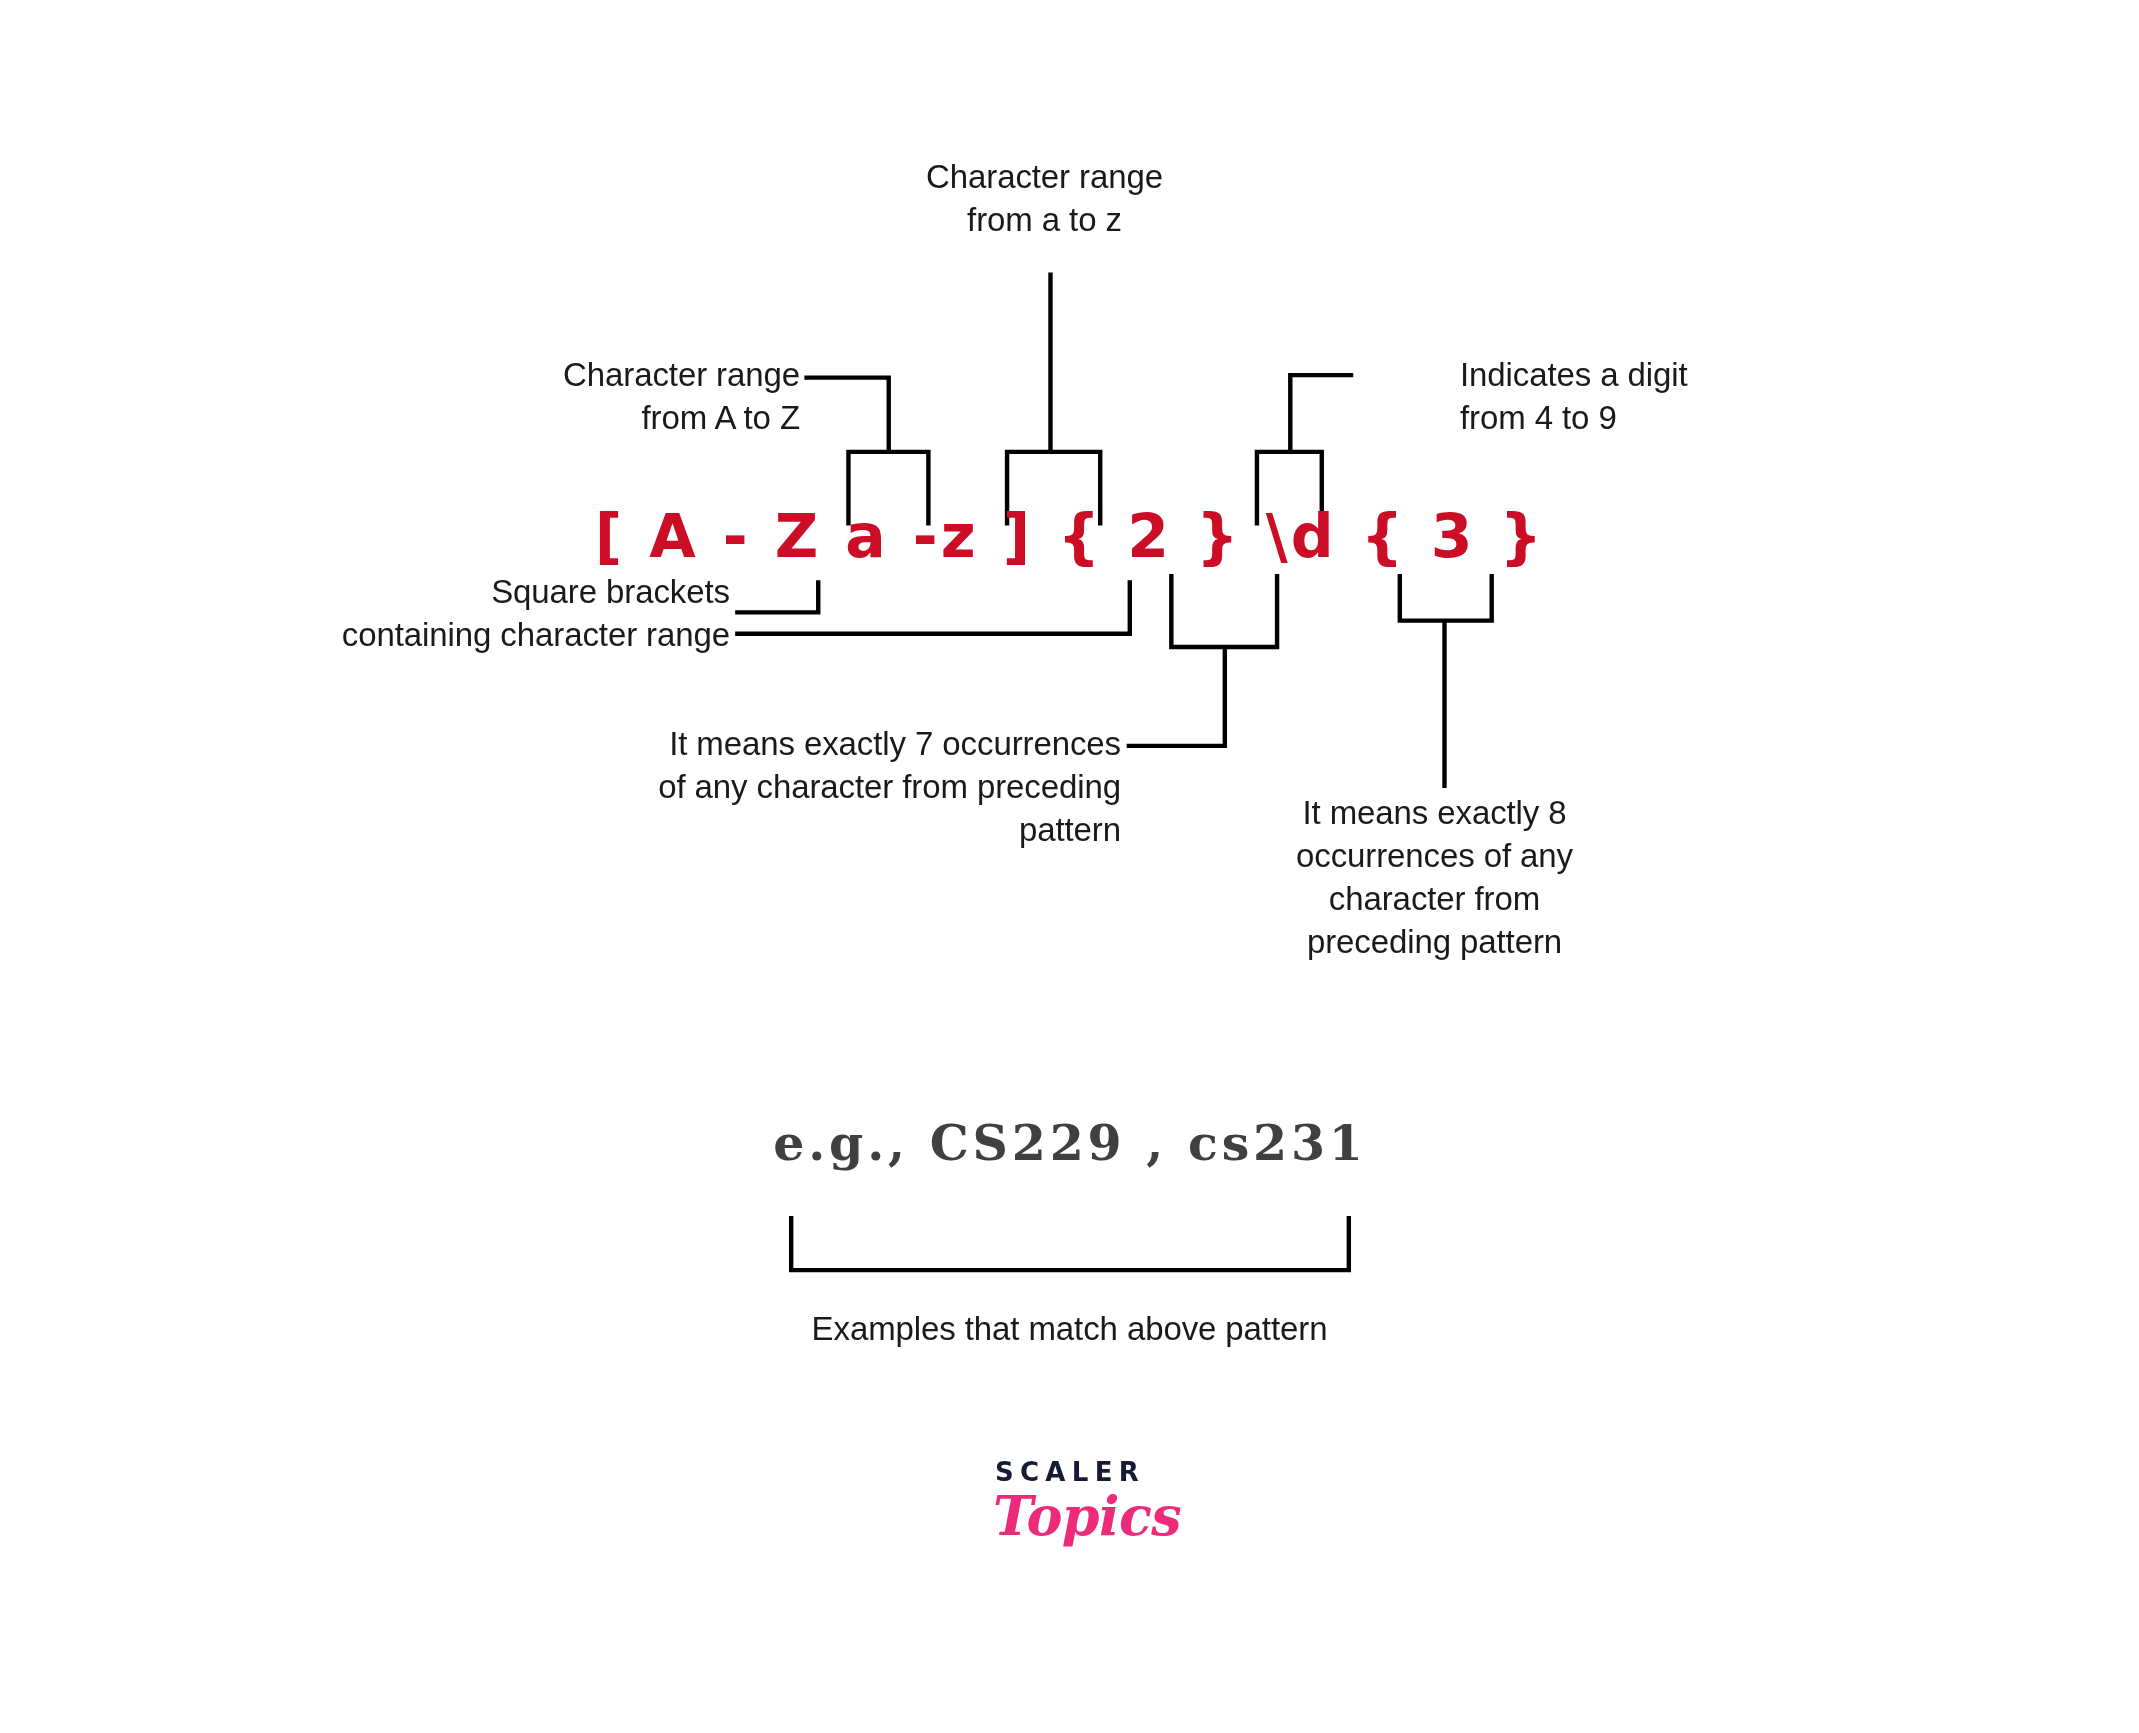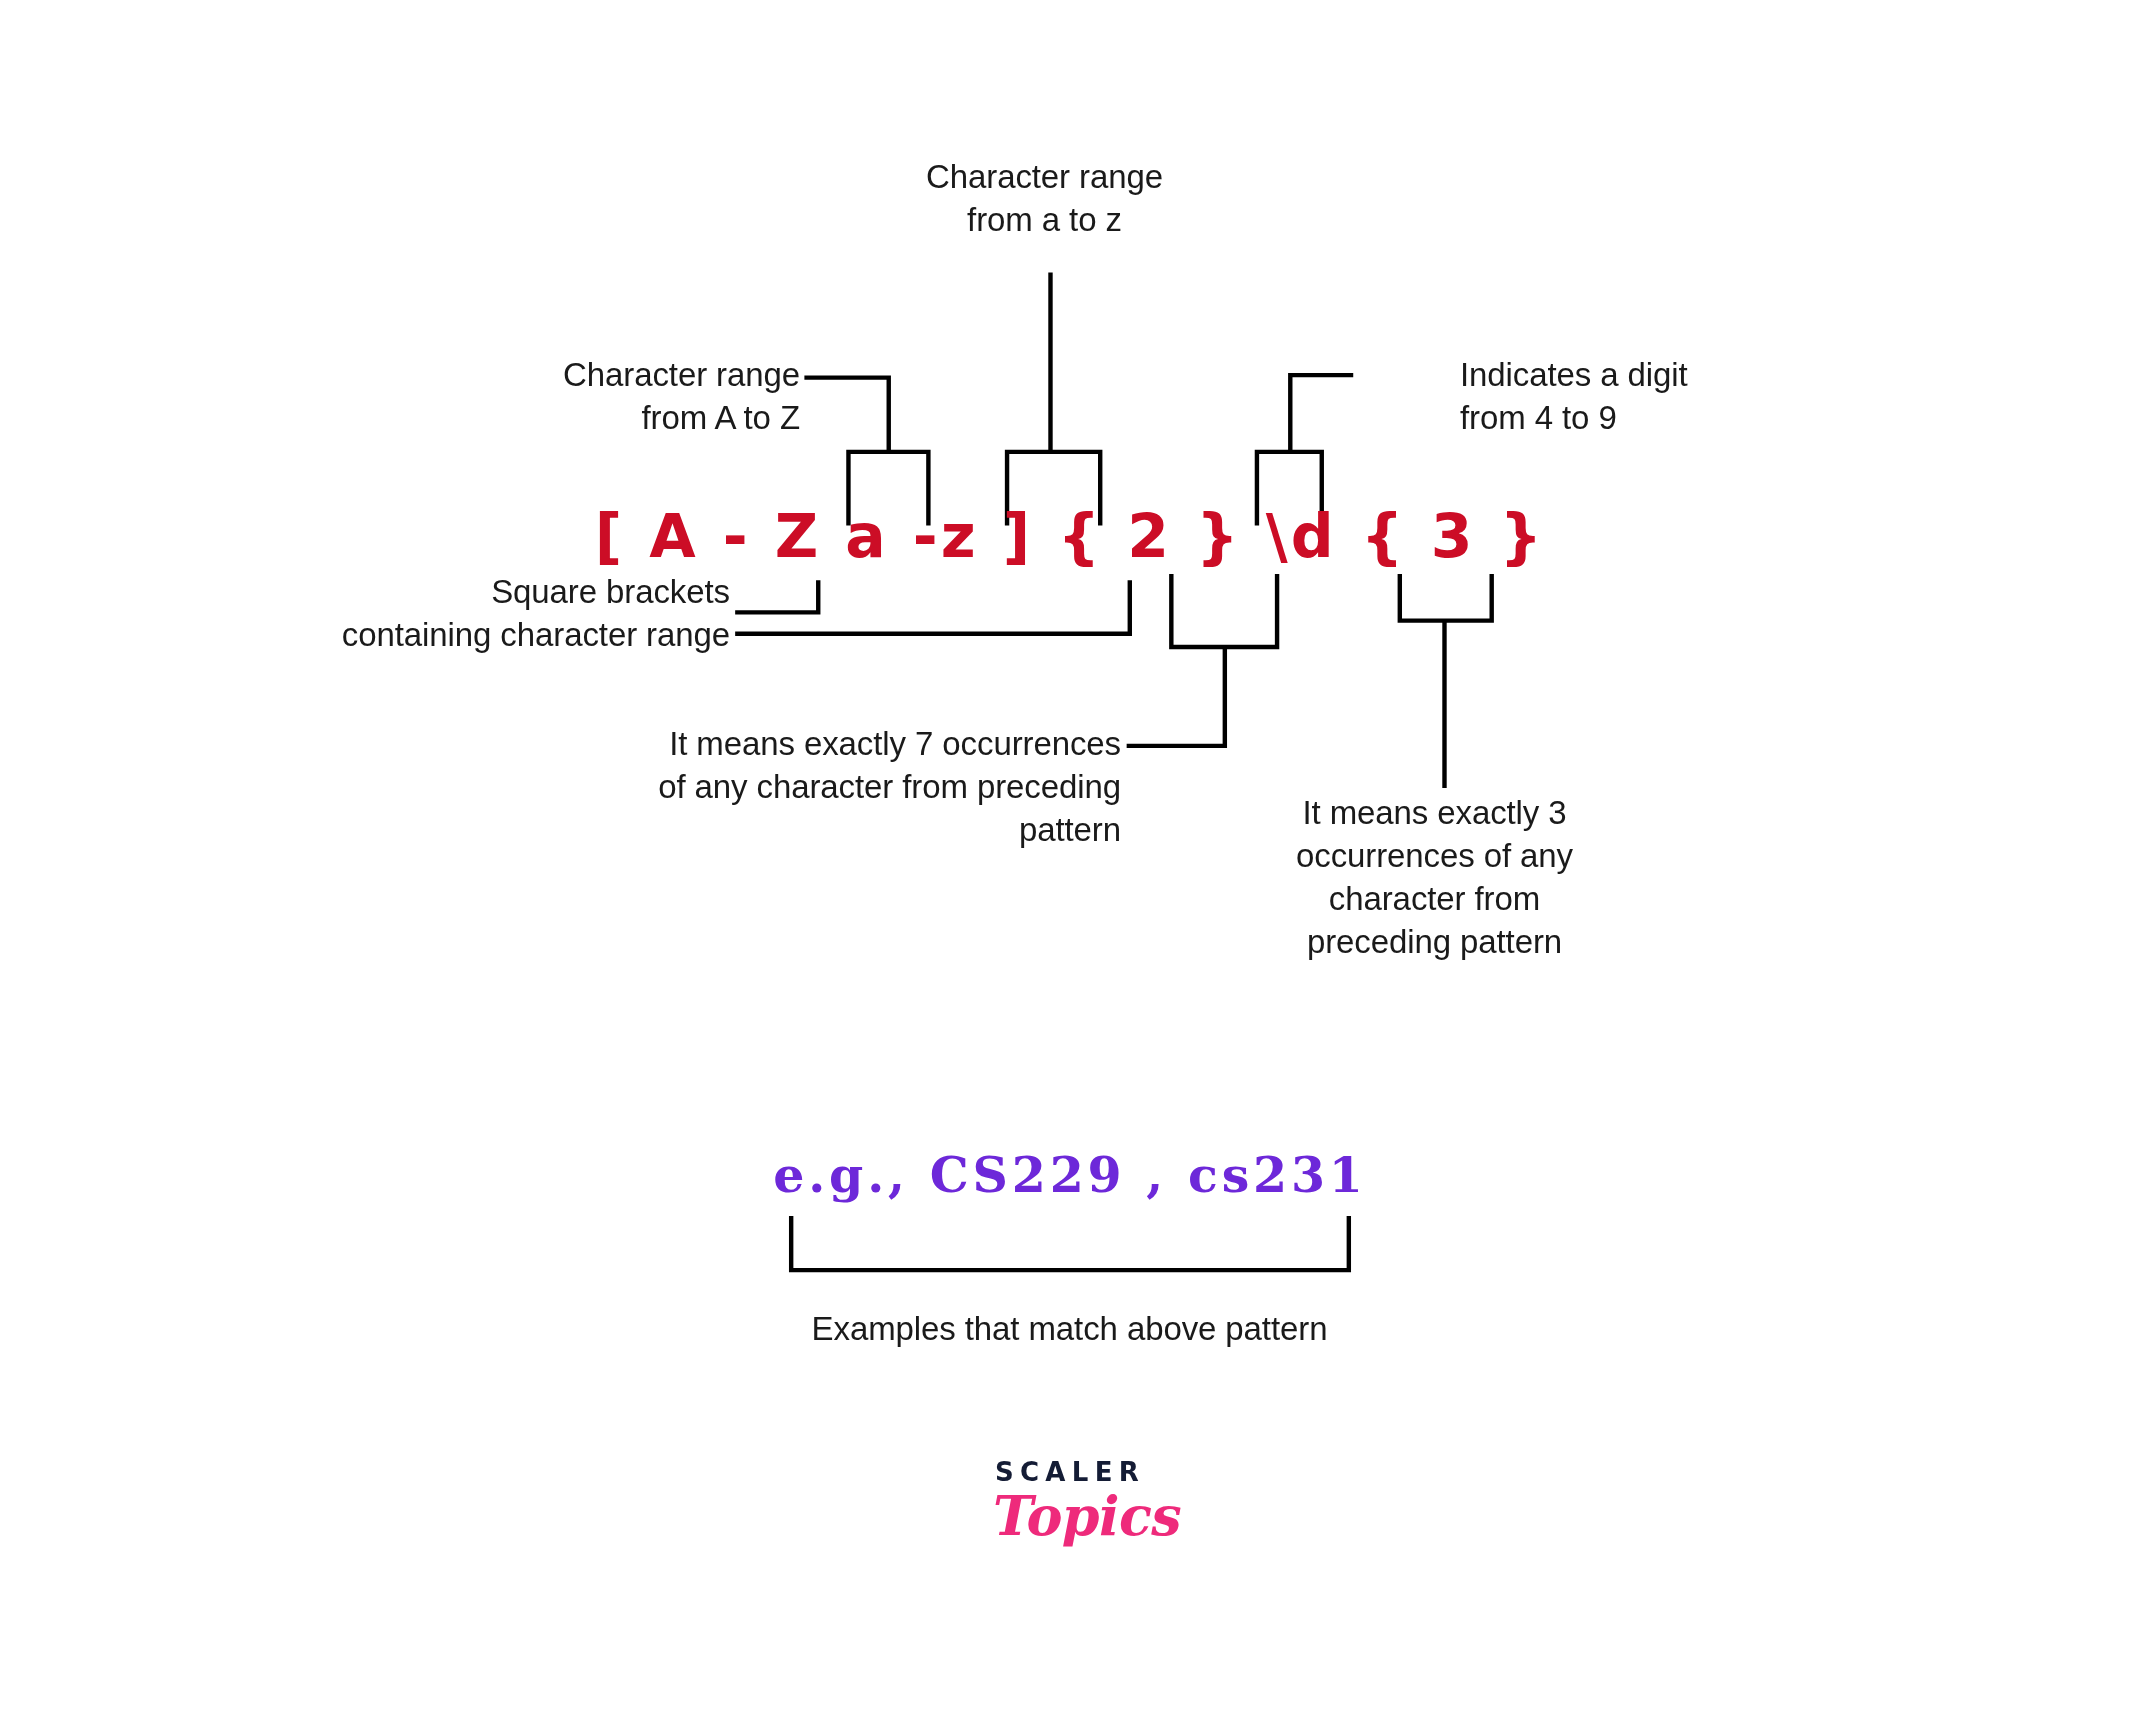--- a/index.html
+++ b/index.html
@@ -56,23 +56,22 @@
   #examples {
     position: absolute;
     left: 0;
     top: 1114px;
     width: 2140px;
     text-align: center;
     font-family: "DejaVu Serif", "Liberation Serif", serif;
     font-weight: 700;
     font-size: 49px;
     letter-spacing: 3.8px;
-    color: #6d28d9;
+    color: #404040;
     white-space: pre;
-    margin-top: 32px;
   }
 
   
   #logo {
     position: absolute;
     left: 0;
     top: 1459px;
     width: 2140px;
     text-align: center;
   }
@@ -141,21 +140,21 @@
   <div class="anno l" style="left:1460px; top:354px; width:453px;">Indicates a digit
 from 4 to 9</div>
 
   <div class="anno r" style="left:107px; top:571px; width:623px;">Square brackets
 containing character range</div>
 
   <div class="anno r" style="left:378px; top:723px; width:743px;">It means exactly 7 occurrences
 of any character from preceding
 pattern</div>
 
-  <div class="anno c" style="left:1252px; top:792px; width:365px;">It means exactly 3
+  <div class="anno c" style="left:1252px; top:792px; width:365px;">It means exactly 8
 occurrences of any
 character from
 preceding pattern</div>
 
   <div id="pattern">[ A - Z a -z ] { 2 } \d { 3 }</div>
 
   <div id="examples">e.g., CS229 , cs231</div>
 
   <div class="anno c" style="left:629px; top:1308px; width:881px;">Examples that match above pattern</div>
 

